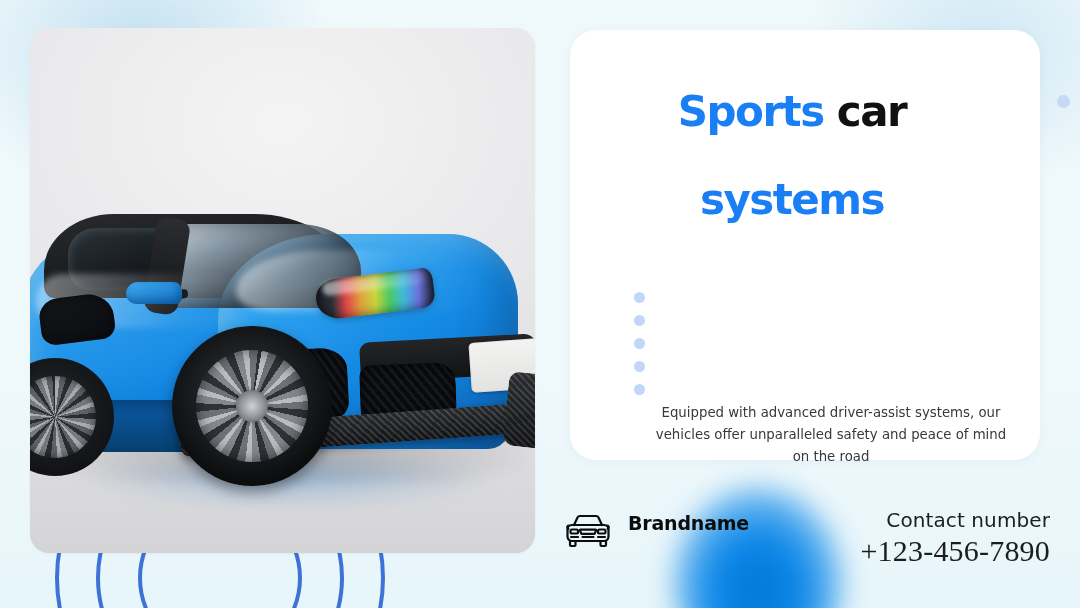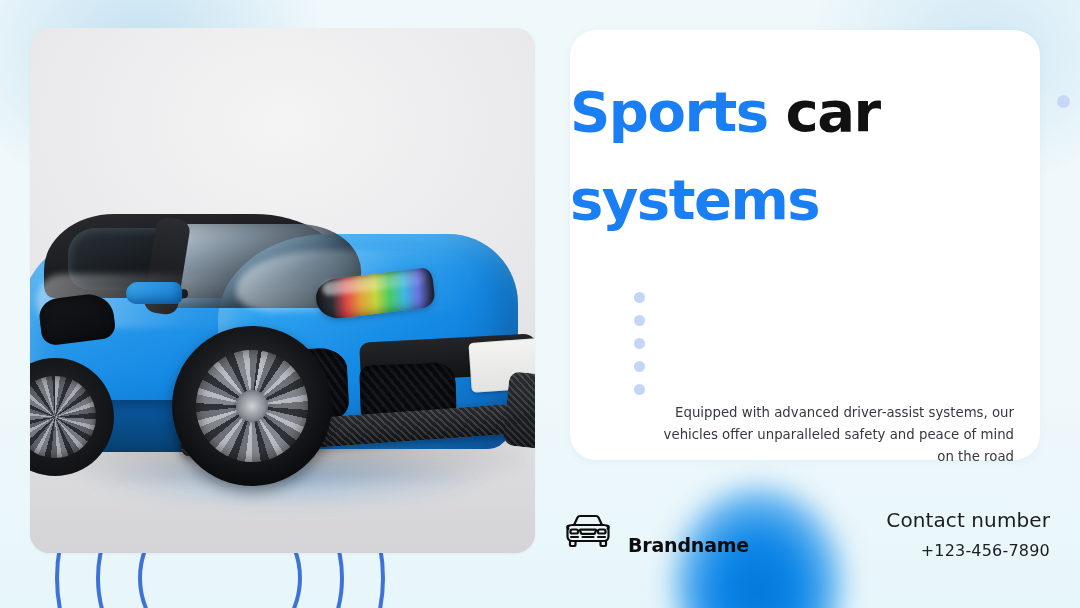--- a/index.html
+++ b/index.html
@@ -266,71 +266,71 @@
   }
 
   
   #card{
     position:absolute; left:570px; top:30px; width:470px; height:430px;
     background:#ffffff; border-radius:26px; z-index:7;
     box-shadow:0 2px 10px rgba(30,70,110,.05);
   }
   #headline{
     position:absolute; left:0; right:26px; top:38px;
-    text-align:left;
+    text-align:center;
     font-family:"DejaVu Sans", sans-serif;
     font-weight:bold;
-    font-size:56px;
+    font-size:42px;
     line-height:88px;
     letter-spacing:-1.5px;
     color:#111111;
   }
   #headline .blue{ color:#1a7ef5; }
   #dots{
     position:absolute; left:64px; top:262px;
     display:flex; flex-direction:column; gap:12px;
   }
   #dots .dot{ width:11px; height:11px; border-radius:50%; background:#c3d6f7; }
 
   #body-copy{
     position:absolute; left:78px; right:26px; top:372px;
-    text-align:right;
+    text-align:center;
     font-size:13.3px;
     line-height:22px;
     color:#353a40;
     font-family:"DejaVu Sans", sans-serif;
   }
 
   
   #right-dot{
     position:absolute; left:1057px; top:95px;
     width:13px; height:13px; border-radius:50%;
     background:#c6d8f6; z-index:5;
   }
 
   
   #brand{
     position:absolute; left:562px; top:512px;
-    display:flex; align-items:flex-end; gap:14px; z-index:8;
+    display:flex; align-items:flex-start; gap:14px; z-index:8;
   }
   #brand .brand-name{
     font-family:"DejaVu Sans", sans-serif;
     font-weight:bold;
     font-size:19px;
     color:#0d0d0d;
     letter-spacing:-.2px;
   }
   #contact{
     position:absolute; right:30px; top:505px;
     text-align:right; z-index:8;
     font-family:"DejaVu Sans", sans-serif;
     color:#1b1d20;
   }
   #contact .label{ font-size:20px; line-height:30px; letter-spacing:.1px; }
-  #contact .number{ font-size:16px; line-height:32px; letter-spacing:.2px; }
+  #contact .number{ font-size:30px; line-height:32px; letter-spacing:.2px;font-family:Liberation Serif, serif; }
 </style>
 </head>
 <body>
 
 <div id="bg-base"></div>
 <div id="bg-tint-topleft"></div>
 <div id="bg-tint-topright"></div>
 <div id="bg-tint-bottom"></div>
 
 <div id="arcs">

